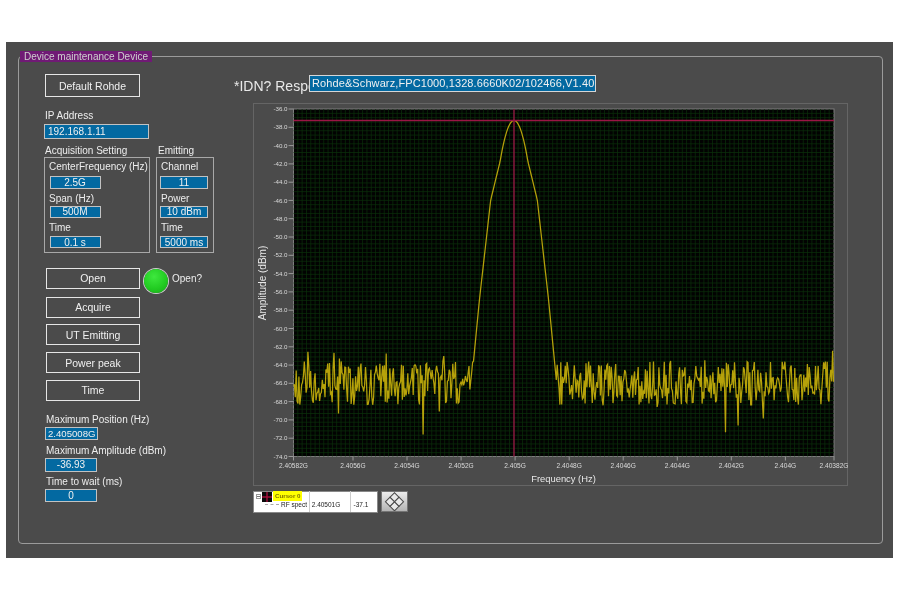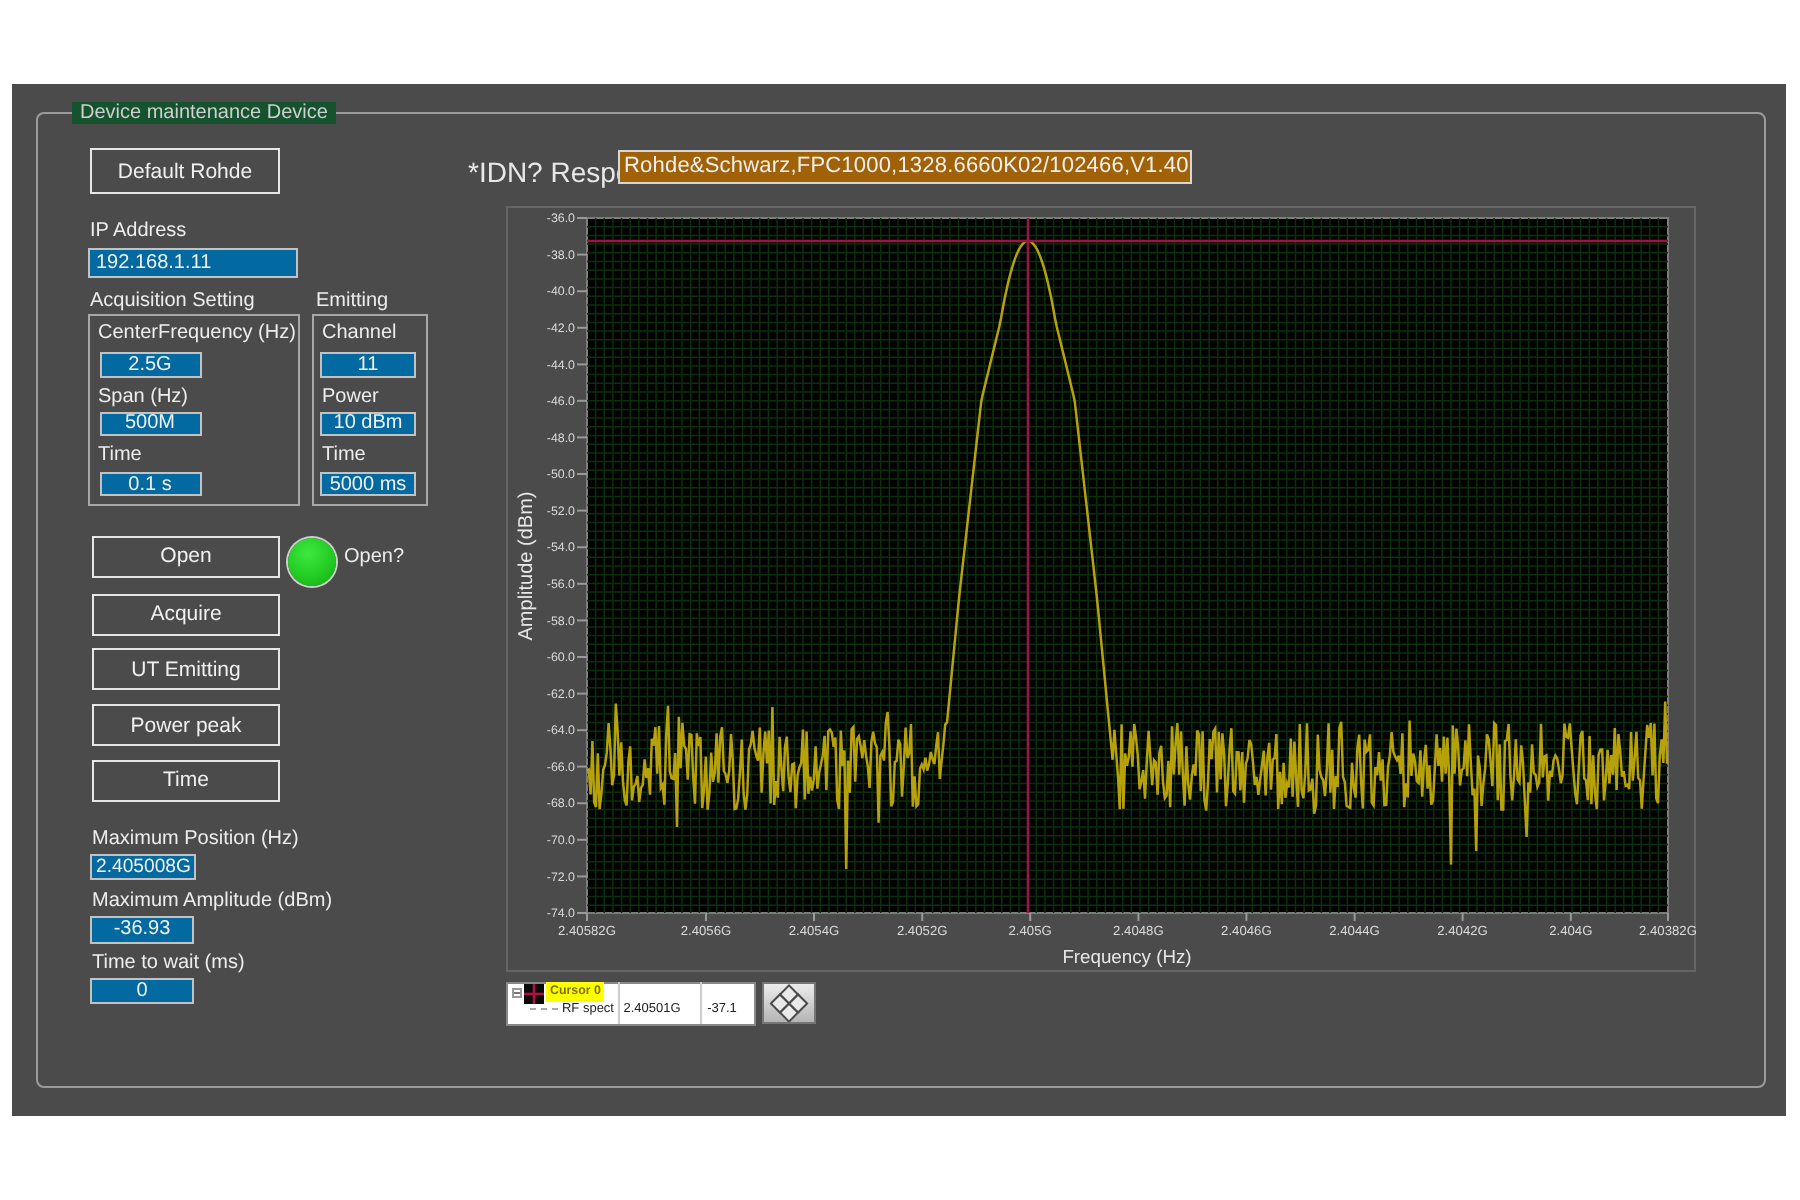--- a/index.html
+++ b/index.html
@@ -6,21 +6,21 @@
 .abs{position:absolute}
 .lbl{position:absolute;color:#ededed;font-size:10px;white-space:nowrap}
 .btn{position:absolute;border:1.4px solid #e6e6e6;color:#f0f0f0;font-size:10.5px;display:flex;align-items:center;justify-content:center;background:#4b4b4b}
 .fld{position:absolute;border:1.2px solid #c2c2c2;color:#f0f0f0;font-size:10px;display:flex;align-items:center;background:#0369a1}
 .grp{position:absolute;border:1.2px solid #a8a8a8}
 </style></head>
 <body>
 <div class="panel"></div>
 
 <div class="abs" style="left:17.5px;top:56px;width:865px;height:488px;border:1.5px solid #9b9b9b;border-radius:4px"></div>
-<div class="lbl" style="left:36px;top:50.5px;background:#14532d;padding:0 4px;color:#cfcfcf">Device maintenance Device</div>
+<div class="lbl" style="left:20px;top:50.5px;background:#701a75;padding:0 4px;color:#cfcfcf">Device maintenance Device</div>
 
 <div class="btn" style="left:45px;top:74px;width:95px;height:23px">Default Rohde</div>
 <div class="lbl" style="left:45px;top:110px">IP Address</div>
 <div class="fld" style="left:44px;top:123.5px;width:105px;height:15.5px;padding-left:3px">192.168.1.11</div>
 
 <div class="lbl" style="left:45px;top:145px">Acquisition Setting</div>
 <div class="grp" style="left:44px;top:157px;width:106px;height:95.5px"></div>
 <div class="lbl" style="left:49px;top:161px">CenterFrequency (Hz)</div>
 <div class="fld" style="left:49.5px;top:176px;width:51px;height:12.5px;justify-content:center">2.5G</div>
 <div class="lbl" style="left:49px;top:192.5px">Span (Hz)</div>
@@ -46,21 +46,21 @@
 <div class="lbl" style="left:172px;top:273px">Open?</div>
 
 <div class="lbl" style="left:46px;top:414px">Maximum Position (Hz)</div>
 <div class="fld" style="left:45px;top:426.5px;width:53px;height:13px;padding-left:2px;font-size:9.6px">2.405008G</div>
 <div class="lbl" style="left:46px;top:444.5px">Maximum Amplitude (dBm)</div>
 <div class="fld" style="left:45px;top:458px;width:52px;height:13.5px;justify-content:center">-36.93</div>
 <div class="lbl" style="left:46px;top:475.5px">Time to wait (ms)</div>
 <div class="fld" style="left:45px;top:488.5px;width:52px;height:13.5px;justify-content:center">0</div>
 
 <div class="lbl" style="left:234px;top:78px;width:72px;text-align:left;color:#e8e8e8;font-size:14px">*IDN? Response</div>
-<div class="fld" style="left:309px;top:74.5px;width:287px;height:17.5px;padding-left:2px;font-size:11px;letter-spacing:0.1px;background:#a16207;border-color:#d6d6d6">Rohde&amp;Schwarz,FPC1000,1328.6660K02/102466,V1.40</div>
+<div class="fld" style="left:309px;top:74.5px;width:287px;height:17.5px;padding-left:2px;font-size:11px;letter-spacing:0.1px;background:#0369a1;border-color:#d6d6d6">Rohde&amp;Schwarz,FPC1000,1328.6660K02/102466,V1.40</div>
 
 <svg class="abs" style="left:253px;top:103px" width="595" height="383" viewBox="253 103 595 383">
   <rect x="253.5" y="103.5" width="594" height="382" fill="none" stroke="#656565" stroke-width="1"></rect>
   <rect x="293.5" y="109" width="540.5" height="347.5" fill="#020202" stroke="#7d7d7d" stroke-width="1"></rect>
   <path d="M297.82 109V456.5M302.14 109V456.5M306.46 109V456.5M310.78 109V456.5M315.10 109V456.5M319.42 109V456.5M323.74 109V456.5M328.06 109V456.5M332.38 109V456.5M336.70 109V456.5M341.02 109V456.5M345.34 109V456.5M349.66 109V456.5M353.98 109V456.5M358.30 109V456.5M362.62 109V456.5M366.94 109V456.5M371.26 109V456.5M375.58 109V456.5M379.90 109V456.5M384.22 109V456.5M388.54 109V456.5M392.86 109V456.5M397.18 109V456.5M401.50 109V456.5M405.82 109V456.5M410.14 109V456.5M414.46 109V456.5M418.78 109V456.5M423.10 109V456.5M427.42 109V456.5M431.74 109V456.5M436.06 109V456.5M440.38 109V456.5M444.70 109V456.5M449.02 109V456.5M453.34 109V456.5M457.66 109V456.5M461.98 109V456.5M466.30 109V456.5M470.62 109V456.5M474.94 109V456.5M479.26 109V456.5M483.58 109V456.5M487.90 109V456.5M492.22 109V456.5M496.54 109V456.5M500.86 109V456.5M505.18 109V456.5M509.50 109V456.5M513.82 109V456.5M518.14 109V456.5M522.46 109V456.5M526.78 109V456.5M531.10 109V456.5M535.42 109V456.5M539.74 109V456.5M544.06 109V456.5M548.38 109V456.5M552.70 109V456.5M557.02 109V456.5M561.34 109V456.5M565.66 109V456.5M569.98 109V456.5M574.30 109V456.5M578.62 109V456.5M582.94 109V456.5M587.26 109V456.5M591.58 109V456.5M595.90 109V456.5M600.22 109V456.5M604.54 109V456.5M608.86 109V456.5M613.18 109V456.5M617.50 109V456.5M621.82 109V456.5M626.14 109V456.5M630.46 109V456.5M634.78 109V456.5M639.10 109V456.5M643.42 109V456.5M647.74 109V456.5M652.06 109V456.5M656.38 109V456.5M660.70 109V456.5M665.02 109V456.5M669.34 109V456.5M673.66 109V456.5M677.98 109V456.5M682.30 109V456.5M686.62 109V456.5M690.94 109V456.5M695.26 109V456.5M699.58 109V456.5M703.90 109V456.5M708.22 109V456.5M712.54 109V456.5M716.86 109V456.5M721.18 109V456.5M725.50 109V456.5M729.82 109V456.5M734.14 109V456.5M738.46 109V456.5M742.78 109V456.5M747.10 109V456.5M751.42 109V456.5M755.74 109V456.5M760.06 109V456.5M764.38 109V456.5M768.70 109V456.5M773.02 109V456.5M777.34 109V456.5M781.66 109V456.5M785.98 109V456.5M790.30 109V456.5M794.62 109V456.5M798.94 109V456.5M803.26 109V456.5M807.58 109V456.5M811.90 109V456.5M816.22 109V456.5M820.54 109V456.5M824.86 109V456.5M829.18 109V456.5M293.5 113.35H834M293.5 117.70H834M293.5 122.05H834M293.5 126.40H834M293.5 130.75H834M293.5 135.10H834M293.5 139.45H834M293.5 143.80H834M293.5 148.15H834M293.5 152.50H834M293.5 156.85H834M293.5 161.20H834M293.5 165.55H834M293.5 169.90H834M293.5 174.25H834M293.5 178.60H834M293.5 182.95H834M293.5 187.30H834M293.5 191.65H834M293.5 196.00H834M293.5 200.35H834M293.5 204.70H834M293.5 209.05H834M293.5 213.40H834M293.5 217.75H834M293.5 222.10H834M293.5 226.45H834M293.5 230.80H834M293.5 235.15H834M293.5 239.50H834M293.5 243.85H834M293.5 248.20H834M293.5 252.55H834M293.5 256.90H834M293.5 261.25H834M293.5 265.60H834M293.5 269.95H834M293.5 274.30H834M293.5 278.65H834M293.5 283.00H834M293.5 287.35H834M293.5 291.70H834M293.5 296.05H834M293.5 300.40H834M293.5 304.75H834M293.5 309.10H834M293.5 313.45H834M293.5 317.80H834M293.5 322.15H834M293.5 326.50H834M293.5 330.85H834M293.5 335.20H834M293.5 339.55H834M293.5 343.90H834M293.5 348.25H834M293.5 352.60H834M293.5 356.95H834M293.5 361.30H834M293.5 365.65H834M293.5 370.00H834M293.5 374.35H834M293.5 378.70H834M293.5 383.05H834M293.5 387.40H834M293.5 391.75H834M293.5 396.10H834M293.5 400.45H834M293.5 404.80H834M293.5 409.15H834M293.5 413.50H834M293.5 417.85H834M293.5 422.20H834M293.5 426.55H834M293.5 430.90H834M293.5 435.25H834M293.5 439.60H834M293.5 443.95H834M293.5 448.30H834M293.5 452.65H834" stroke="#0b2f0b" stroke-width="0.75" fill="none"></path>
   <line x1="288.5" y1="109.0" x2="293.5" y2="109.0" stroke="#999" stroke-width="1"></line>
     <line x1="288.5" y1="127.3" x2="293.5" y2="127.3" stroke="#999" stroke-width="1"></line>
     <line x1="288.5" y1="145.6" x2="293.5" y2="145.6" stroke="#999" stroke-width="1"></line>
     <line x1="288.5" y1="163.9" x2="293.5" y2="163.9" stroke="#999" stroke-width="1"></line>
     <line x1="288.5" y1="182.2" x2="293.5" y2="182.2" stroke="#999" stroke-width="1"></line>

